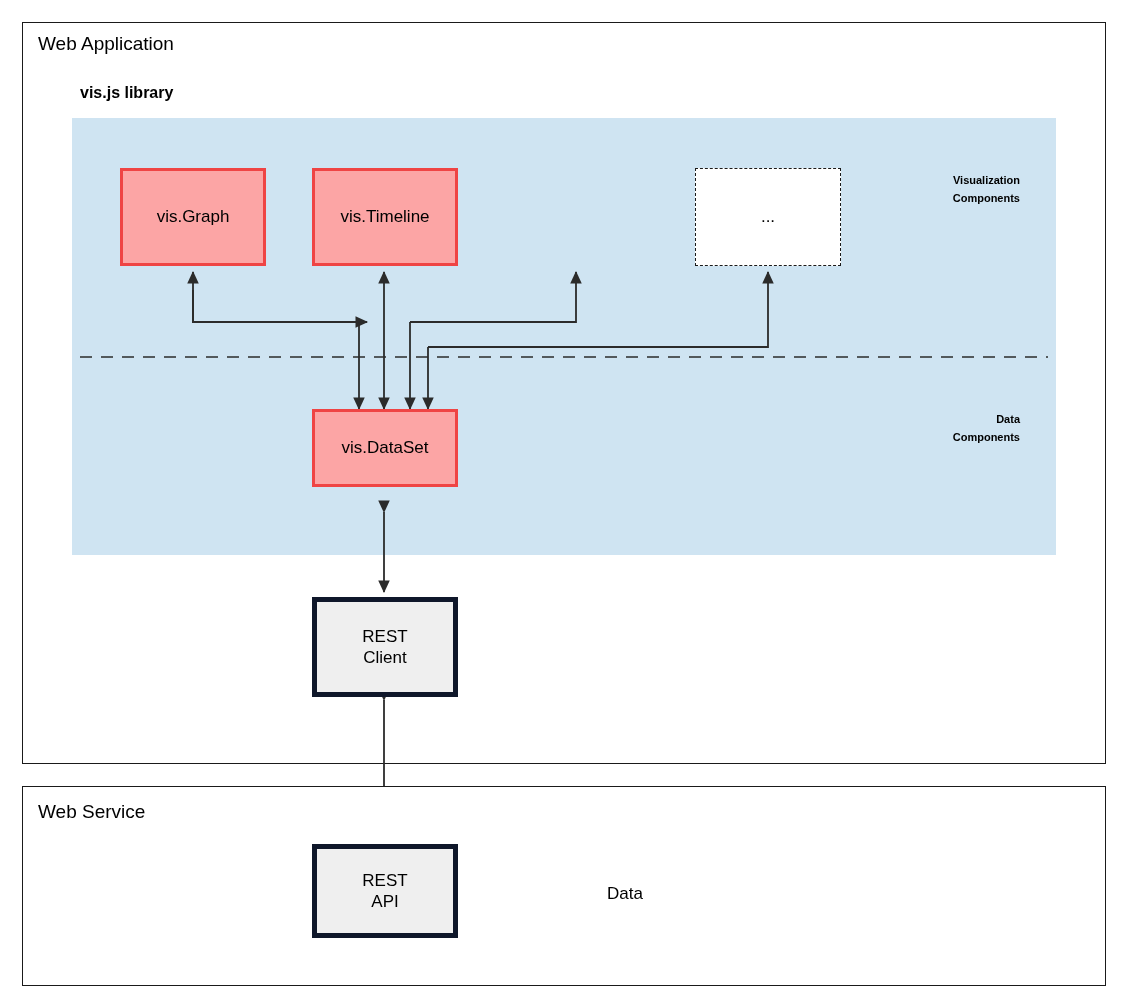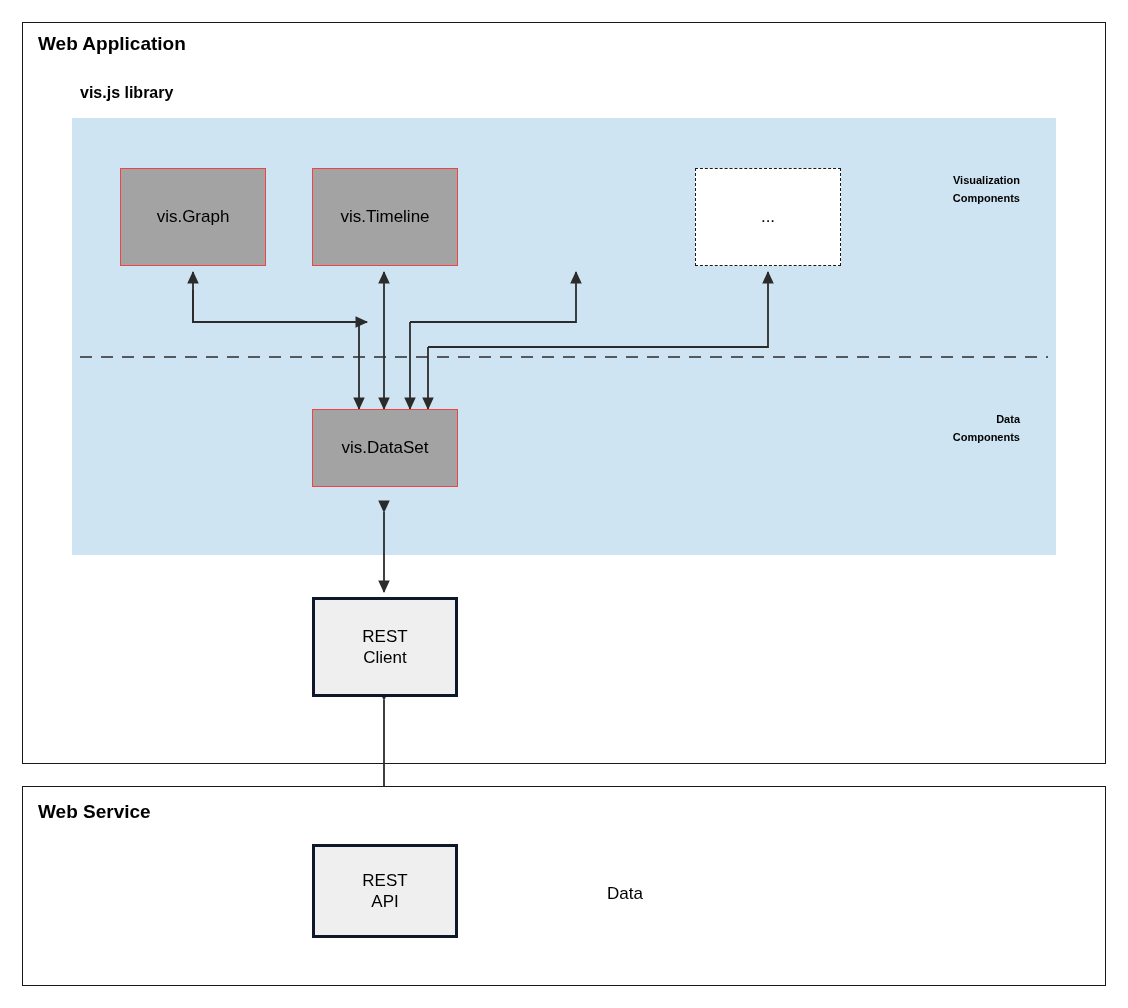--- a/index.html
+++ b/index.html
@@ -31,46 +31,46 @@
   }
   .outer-frame {
     position: absolute;
     box-sizing: border-box;
     border: 1px solid #1a1a1a;
     background: #ffffff;
   }
   .frame-title {
     position: absolute;
     font-size: 19px;
-    font-weight: bold;
+    font-weight: normal;
     color: #000;
   }
   .lib-title {
     position: absolute;
     font-size: 16px;
     font-weight: bold;
     color: #000;
   }
   .lib-panel {
     position: absolute;
     box-sizing: border-box;
     background: #cfe4f2;
     border: none;
   }
   .comp-box {
-    background: #a3a3a3;
-    border: 1px solid #ef4444;
+    background: #fca5a5;
+    border: 3px solid #ef4444;
   }
   .comp-box.dashed {
     border: 1px dashed #1a1a1a;
     background: #ffffff;
   }
   .gray-box {
     background: #efefef;
-    border: 3px solid #0f172a;
+    border: 5px solid #0f172a;
   }
   .side-label {
     position: absolute;
     font-size: 11px;
     font-weight: bold;
     text-align: right;
     line-height: 1.6;
     color: #000;
   }
   svg.wires {

